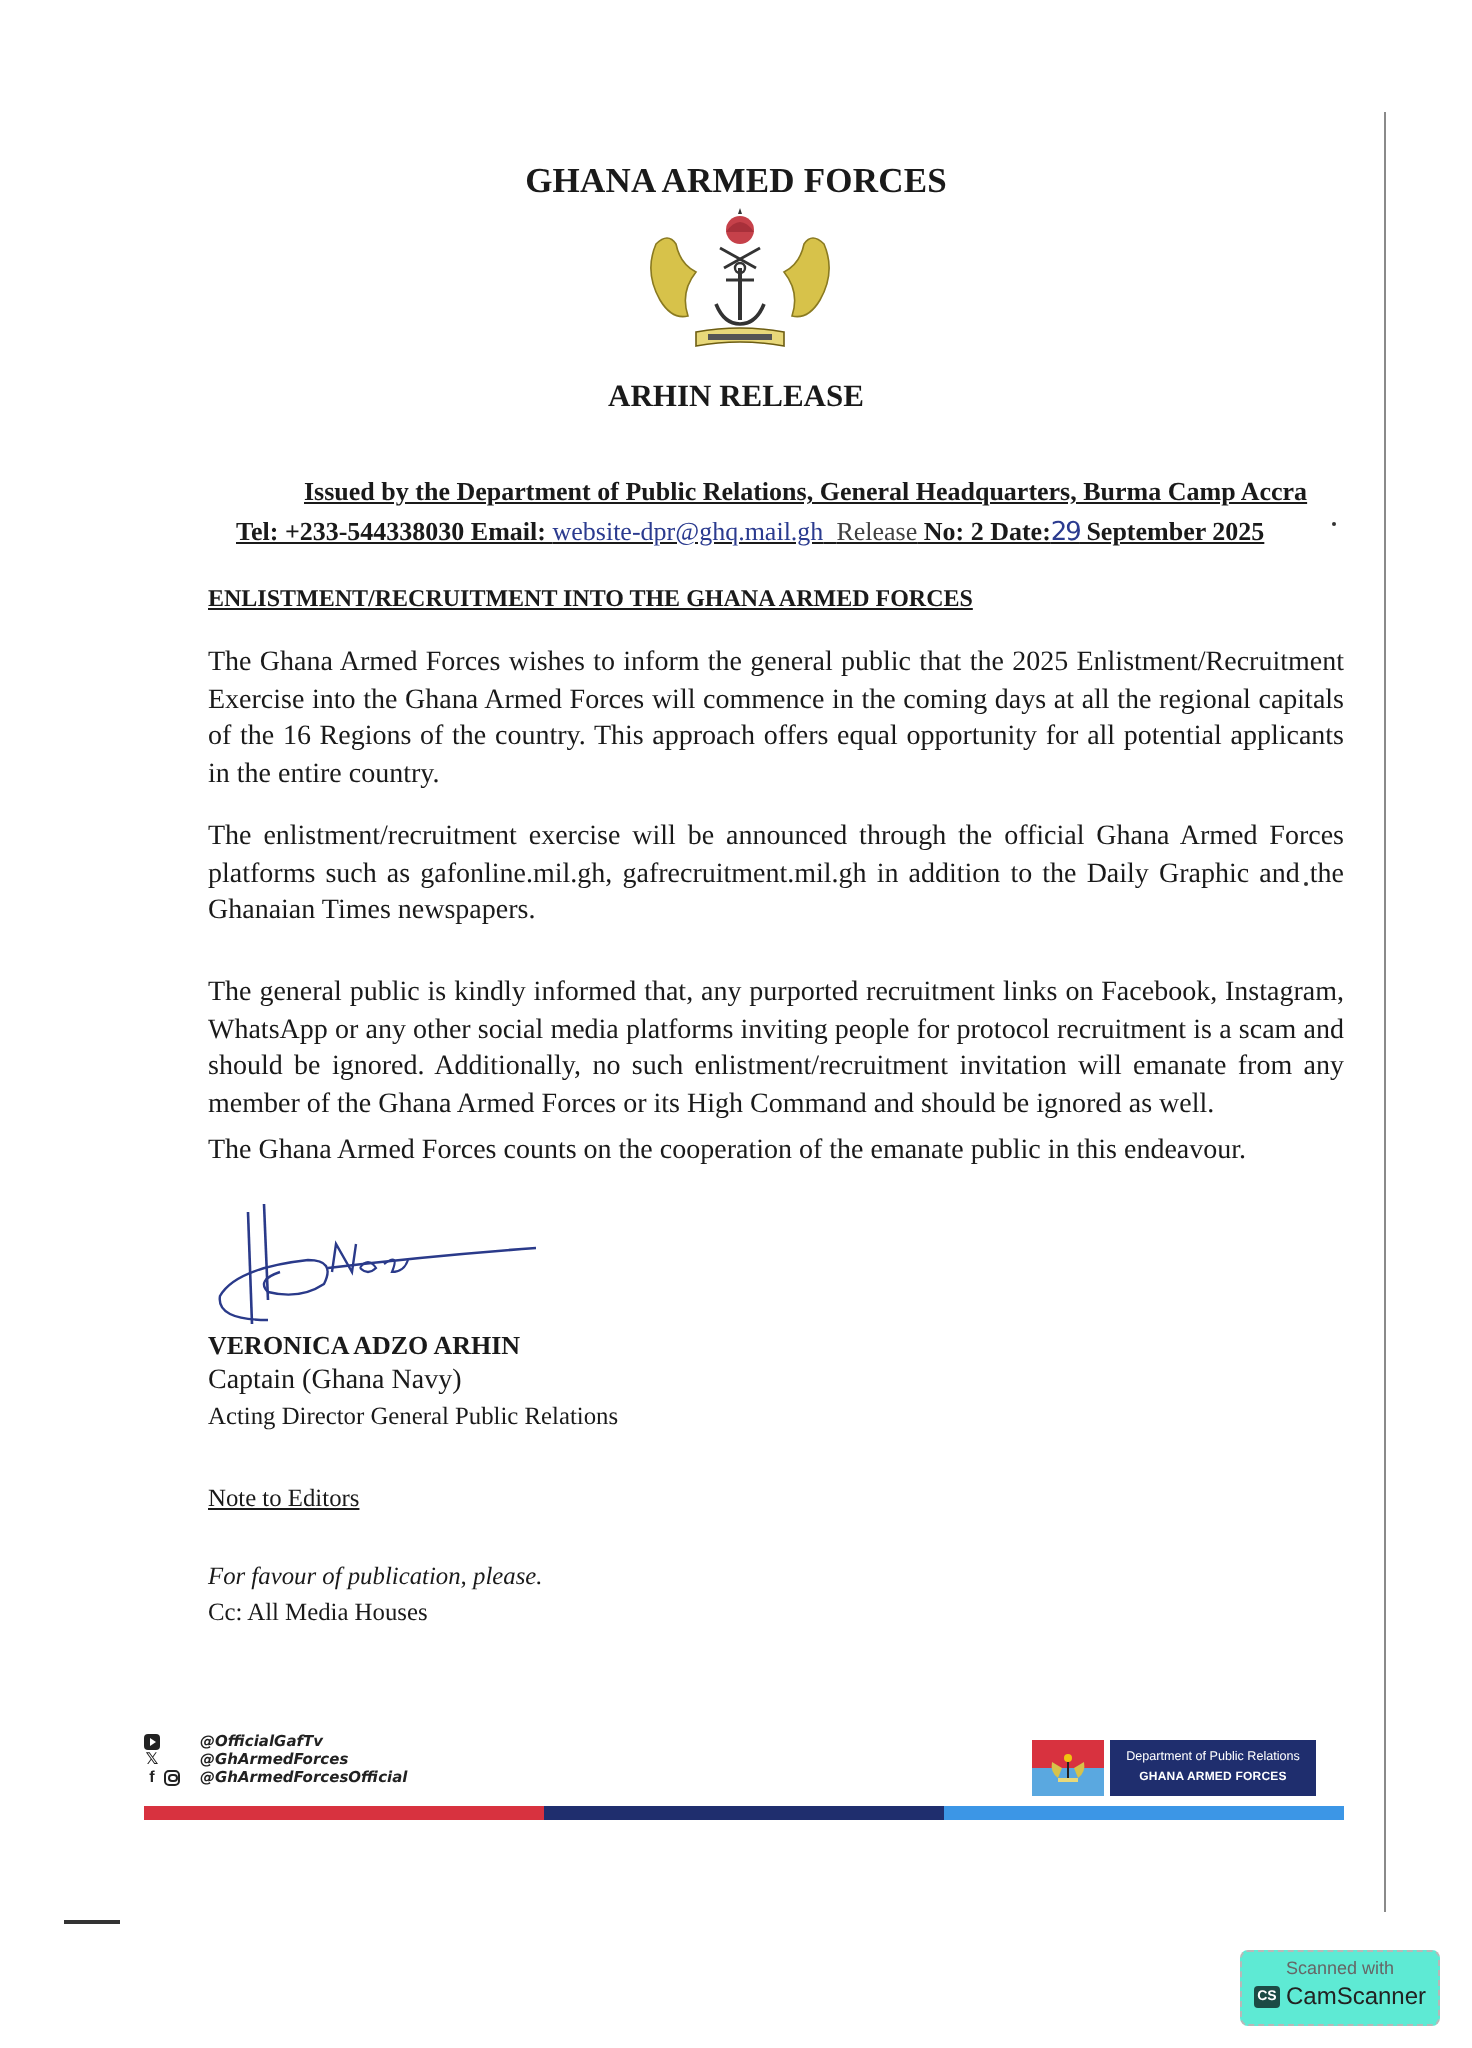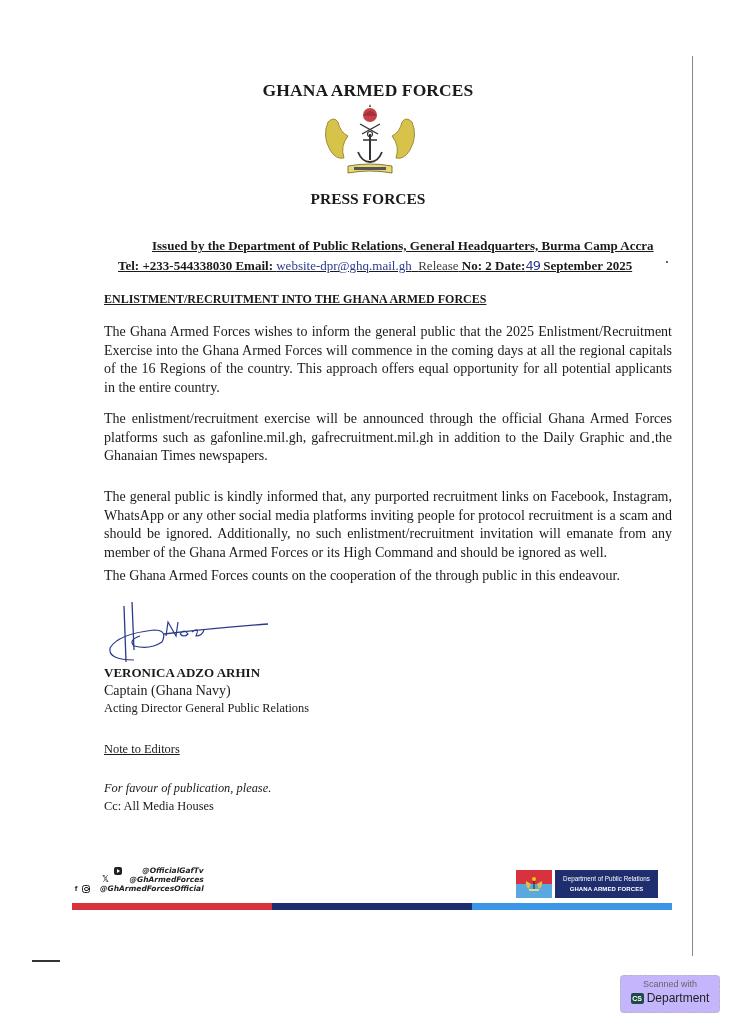--- a/index.html
+++ b/index.html
@@ -21,40 +21,40 @@
   .p3 { top: 488px; }
   .p4 { top: 567px; }
   .signature { position: absolute; left: 104px; top: 600px; width: 170px; height: 62px; }
   .sig-name { position: absolute; left: 104px; top: 665px; font-size: 13px; font-weight: bold; }
   .sig-rank { position: absolute; left: 104px; top: 683px; font-size: 14px; }
   .sig-title { position: absolute; left: 104px; top: 701px; font-size: 12.4px; }
   .note { position: absolute; left: 104px; top: 742px; font-size: 12.4px; text-decoration: underline; }
   .favour { position: absolute; left: 104px; top: 781px; font-size: 12.4px; font-style: italic; }
   .cc { position: absolute; left: 104px; top: 799px; font-size: 12.4px; }
   .social { position: absolute; left: 72px; top: 866px; font-family: "DejaVu Sans", sans-serif; font-style: italic; font-weight: bold; font-size: 7.5px; line-height: 9px; color: #222; }
-  .social-row { display: flex; align-items: center; height: 9px; justify-content: flex-end; }
+  .social-row { display: flex; align-items: center; height: 9px; }
   .social-icons { width: 28px; display: flex; gap: 2px; align-items: center; justify-content: flex-start; font-style: normal; }
   .ico { display: inline-block; width: 8px; height: 8px; font-size: 8px; line-height: 8px; text-align: center; }
   .ico-yt { background: #222; border-radius: 2px; position: relative; }
   .ico-yt::after { content: ""; position: absolute; left: 3px; top: 2px; border-left: 3px solid #fff; border-top: 2px solid transparent; border-bottom: 2px solid transparent; }
   .ico-ig { border: 1.2px solid #222; border-radius: 2.5px; width: 6px; height: 6px; position: relative; }
   .ico-ig::after { content: ""; position: absolute; left: 1.2px; top: 1.2px; width: 2.4px; height: 2.4px; border: 1px solid #222; border-radius: 50%; }
   .footer-bar { position: absolute; left: 72px; top: 903px; height: 7px; width: 600px; display: flex; }
   .bar-seg { flex: 1; }
   .dept-badge { position: absolute; left: 516px; top: 870px; display: flex; gap: 3px; }
   .flag { width: 36px; height: 28px; position: relative; overflow: hidden; }
   .flag .top { height: 50%; background: #d8323f; }
   .flag .bot { height: 50%; background: #5aa8e0; }
   .flag .mini { position: absolute; left: 9px; top: 6px; width: 18px; height: 16px; }
   .dept-box { width: 103px; height: 28px; background: #1f2e6e; color: #ffffff; font-family: "Liberation Sans", sans-serif; text-align: center; }
   .dept-line1 { font-size: 6.3px; padding-top: 5px; }
   .dept-line2 { font-size: 6px; font-weight: bold; padding-top: 4px; letter-spacing: 0.1px; }
   .stray-line { position: absolute; left: 32px; top: 960px; width: 28px; height: 2px; background: #333; }
   .stray-dot { position: absolute; width: 2px; height: 2px; background: #333; border-radius: 50%; }
-  .cam { position: absolute; left: 620px; top: 975px; width: 98px; height: 36px; border: 1px dashed #b8b8b8; border-radius: 4px; font-family: "Liberation Sans", sans-serif; text-align: center; background: #c4b5fd; }
+  .cam { position: absolute; left: 620px; top: 975px; width: 98px; height: 36px; border: 1px dashed #b8b8b8; border-radius: 4px; font-family: "Liberation Sans", sans-serif; text-align: center; background: #5eead4; }
   .cam-top { font-size: 9px; color: #666; margin-top: 3px; }
   .cam-bottom { display: flex; align-items: center; justify-content: center; gap: 3px; margin-top: 2px; }
   .cs-logo { width: 13px; height: 11px; background: #1c4b45; color: #fff; font-size: 7px; font-weight: bold; line-height: 11px; border-radius: 2px; text-align: center; }
   .cam-name { font-size: 12px; color: #222; }
 </style>
 </head>
 <body>
 
 <div class="page-edge"></div>
 
@@ -74,34 +74,34 @@
 
   <line x1="52" y1="32" x2="52" y2="58" stroke="#333" stroke-width="2"></line>
   <circle cx="52" cy="32" r="2.5" fill="none" stroke="#333" stroke-width="1.2"></circle>
   <line x1="45" y1="38" x2="59" y2="38" stroke="#333" stroke-width="1.5"></line>
   <path d="M40 50 Q44 60 52 60 Q60 60 64 50" fill="none" stroke="#333" stroke-width="1.8"></path>
 
   <path d="M30 64 Q52 60 74 64 L74 71 Q52 67 30 71 Z" fill="#e8d87a" stroke="#6d5d12" stroke-width="0.8"></path>
   <rect x="36" y="65" width="32" height="3" fill="#555"></rect>
 </svg>
 
-<div class="center press">PRESS FORCES</div>
+<div class="center press">ARHIN RELEASE</div>
 
 <div class="issued">Issued by the Department of Public Relations, General Headquarters, Burma Camp Accra</div>
 
 <div class="contact">
-  <span>Tel: +233-544338030 Email: </span><span class="email">website-dpr@ghq.mail.gh</span>&nbsp;&nbsp;<span class="release">Release</span><span> No: 2 Date:</span><span class="handdate">49</span><span> September 2025</span>
+  <span>Tel: +233-544338030 Email: </span><span class="email">website-dpr@ghq.mail.gh</span>&nbsp;&nbsp;<span class="release">Release</span><span> No: 2 Date:</span><span class="handdate">29</span><span> September 2025</span>
 </div>
 
 <div class="heading">ENLISTMENT/RECRUITMENT INTO THE GHANA ARMED FORCES</div>
 
 <div class="para p1">The Ghana Armed Forces wishes to inform the general public that the 2025 Enlistment/Recruitment Exercise into the Ghana Armed Forces will commence in the coming days at all the regional capitals of the 16 Regions of the country. This approach offers equal opportunity for all potential applicants in the entire country.</div>
 <div class="para p2">The enlistment/recruitment exercise will be announced through the official Ghana Armed Forces platforms such as gafonline.mil.gh, gafrecruitment.mil.gh in addition to the Daily Graphic and the Ghanaian Times newspapers.</div>
 <div class="para p3">The general public is kindly informed that, any purported recruitment links on Facebook, Instagram, WhatsApp or any other social media platforms inviting people for protocol recruitment is a scam and should be ignored. Additionally, no such enlistment/recruitment invitation will emanate from any member of the Ghana Armed Forces or its High Command and should be ignored as well.</div>
-<div class="para p4">The Ghana Armed Forces counts on the cooperation of the through public in this endeavour.</div>
+<div class="para p4">The Ghana Armed Forces counts on the cooperation of the emanate public in this endeavour.</div>
 
 <svg class="signature" viewBox="0 0 170 62">
   <path d="M20 6 L22 62" stroke="#2a3a8a" stroke-width="1.3" fill="none"></path>
   <path d="M28 2 L30 50" stroke="#2a3a8a" stroke-width="1.3" fill="none"></path>
   <path d="M30 60 Q4 60 6 48 Q14 34 50 30 Q64 30 58 42 Q46 50 30 46 Q24 40 36 36" stroke="#2a3a8a" stroke-width="1.2" fill="none"></path>
   <path d="M62 36 L64 22 L72 36 L74 22" stroke="#2a3a8a" stroke-width="1.2" fill="none"></path>
   <path d="M76 34 Q80 28 84 34 Q80 38 76 34" stroke="#2a3a8a" stroke-width="1.1" fill="none"></path>
   <path d="M88 32 Q96 26 92 36 Q98 36 100 30" stroke="#2a3a8a" stroke-width="1.1" fill="none"></path>
   <path d="M60 34 Q110 28 164 24" stroke="#2a3a8a" stroke-width="1.3" fill="none"></path>
 </svg>
@@ -161,15 +161,15 @@
 </div>
 
 <div class="stray-line"></div>
 <div class="stray-dot" style="left:666px;top:261px;"></div>
 <div class="stray-dot" style="left:652px;top:441px;"></div>
 
 <div class="cam">
   <div class="cam-top">Scanned with</div>
   <div class="cam-bottom">
     <span class="cs-logo">CS</span>
-    <span class="cam-name">Department</span>
+    <span class="cam-name">CamScanner</span>
   </div>
 </div>
 
 </body></html>

